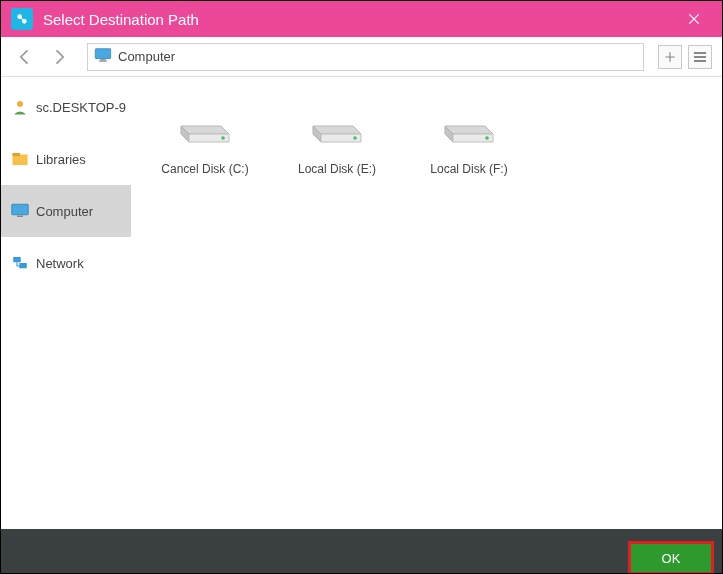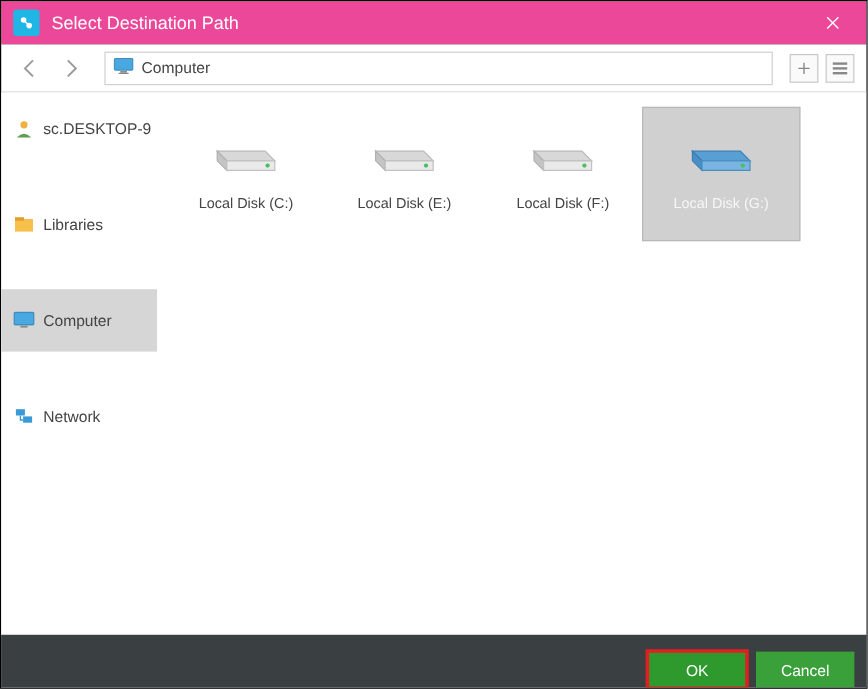--- a/index.html
+++ b/index.html
@@ -78,21 +78,20 @@
     flex: 1;
     display: flex;
     background: #fff;
   }
   .sidebar {
     width: 130px;
     background: #fff;
     display: flex;
     flex-direction: column;
     padding-top: 4px;
-    gap: 28px;
   }
   .side-item {
     height: 52px;
     display: flex;
     align-items: center;
     padding: 0 10px;
     font-size: 13px;
     color: #444;
     cursor: pointer;
     gap: 7px;
@@ -255,21 +254,21 @@
     <div class="content">
       <div class="drive">
         <span class="drive-icon">
           <svg viewBox="0 0 64 48">
               <polygon points="8,26 48,26 56,34 16,34" fill="#d8d8d8" stroke="#b8b8b8"></polygon>
               <polygon points="8,26 16,34 16,42 8,34" fill="#c4c4c4" stroke="#b0b0b0"></polygon>
               <polygon points="16,34 56,34 56,42 16,42" fill="#eaeaea" stroke="#c0c0c0"></polygon>
               <circle cx="50" cy="38" r="1.8" fill="#4ac060"></circle>
             </svg>
         </span>
-        <span class="drive-label">Local Disk (C:)</span>
+        <span class="drive-label">Cancel Disk (C:)</span>
       </div>
       <div class="drive">
         <span class="drive-icon">
           <svg viewBox="0 0 64 48">
               <polygon points="8,26 48,26 56,34 16,34" fill="#d8d8d8" stroke="#b8b8b8"></polygon>
               <polygon points="8,26 16,34 16,42 8,34" fill="#c4c4c4" stroke="#b0b0b0"></polygon>
               <polygon points="16,34 56,34 56,42 16,42" fill="#eaeaea" stroke="#c0c0c0"></polygon>
               <circle cx="50" cy="38" r="1.8" fill="#4ac060"></circle>
             </svg>
         </span>
@@ -279,32 +278,20 @@
         <span class="drive-icon">
           <svg viewBox="0 0 64 48">
               <polygon points="8,26 48,26 56,34 16,34" fill="#d8d8d8" stroke="#b8b8b8"></polygon>
               <polygon points="8,26 16,34 16,42 8,34" fill="#c4c4c4" stroke="#b0b0b0"></polygon>
               <polygon points="16,34 56,34 56,42 16,42" fill="#eaeaea" stroke="#c0c0c0"></polygon>
               <circle cx="50" cy="38" r="1.8" fill="#4ac060"></circle>
             </svg>
         </span>
         <span class="drive-label">Local Disk (F:)</span>
       </div>
-      <div class="drive selected">
-        <span class="drive-icon">
-          <svg viewBox="0 0 64 48">
-              <polygon points="8,26 48,26 56,34 16,34" fill="#5a9fd4" stroke="#3a7fb4"></polygon>
-              <polygon points="8,26 16,34 16,42 8,34" fill="#4a8fc4" stroke="#3a7fb4"></polygon>
-              <polygon points="16,34 56,34 56,42 16,42" fill="#7ab4e0" stroke="#4a8fc4"></polygon>
-              <circle cx="50" cy="38" r="1.8" fill="#4ac060"></circle>
-            </svg>
-        </span>
-        <span class="drive-label">Local Disk (G:)</span>
-      </div>
     </div>
   </div>
 
   <div class="footer">
     <button class="btn highlight">OK</button>
-    <button class="btn">Cancel</button>
   </div>
 
 </div>
 
 </body></html>

